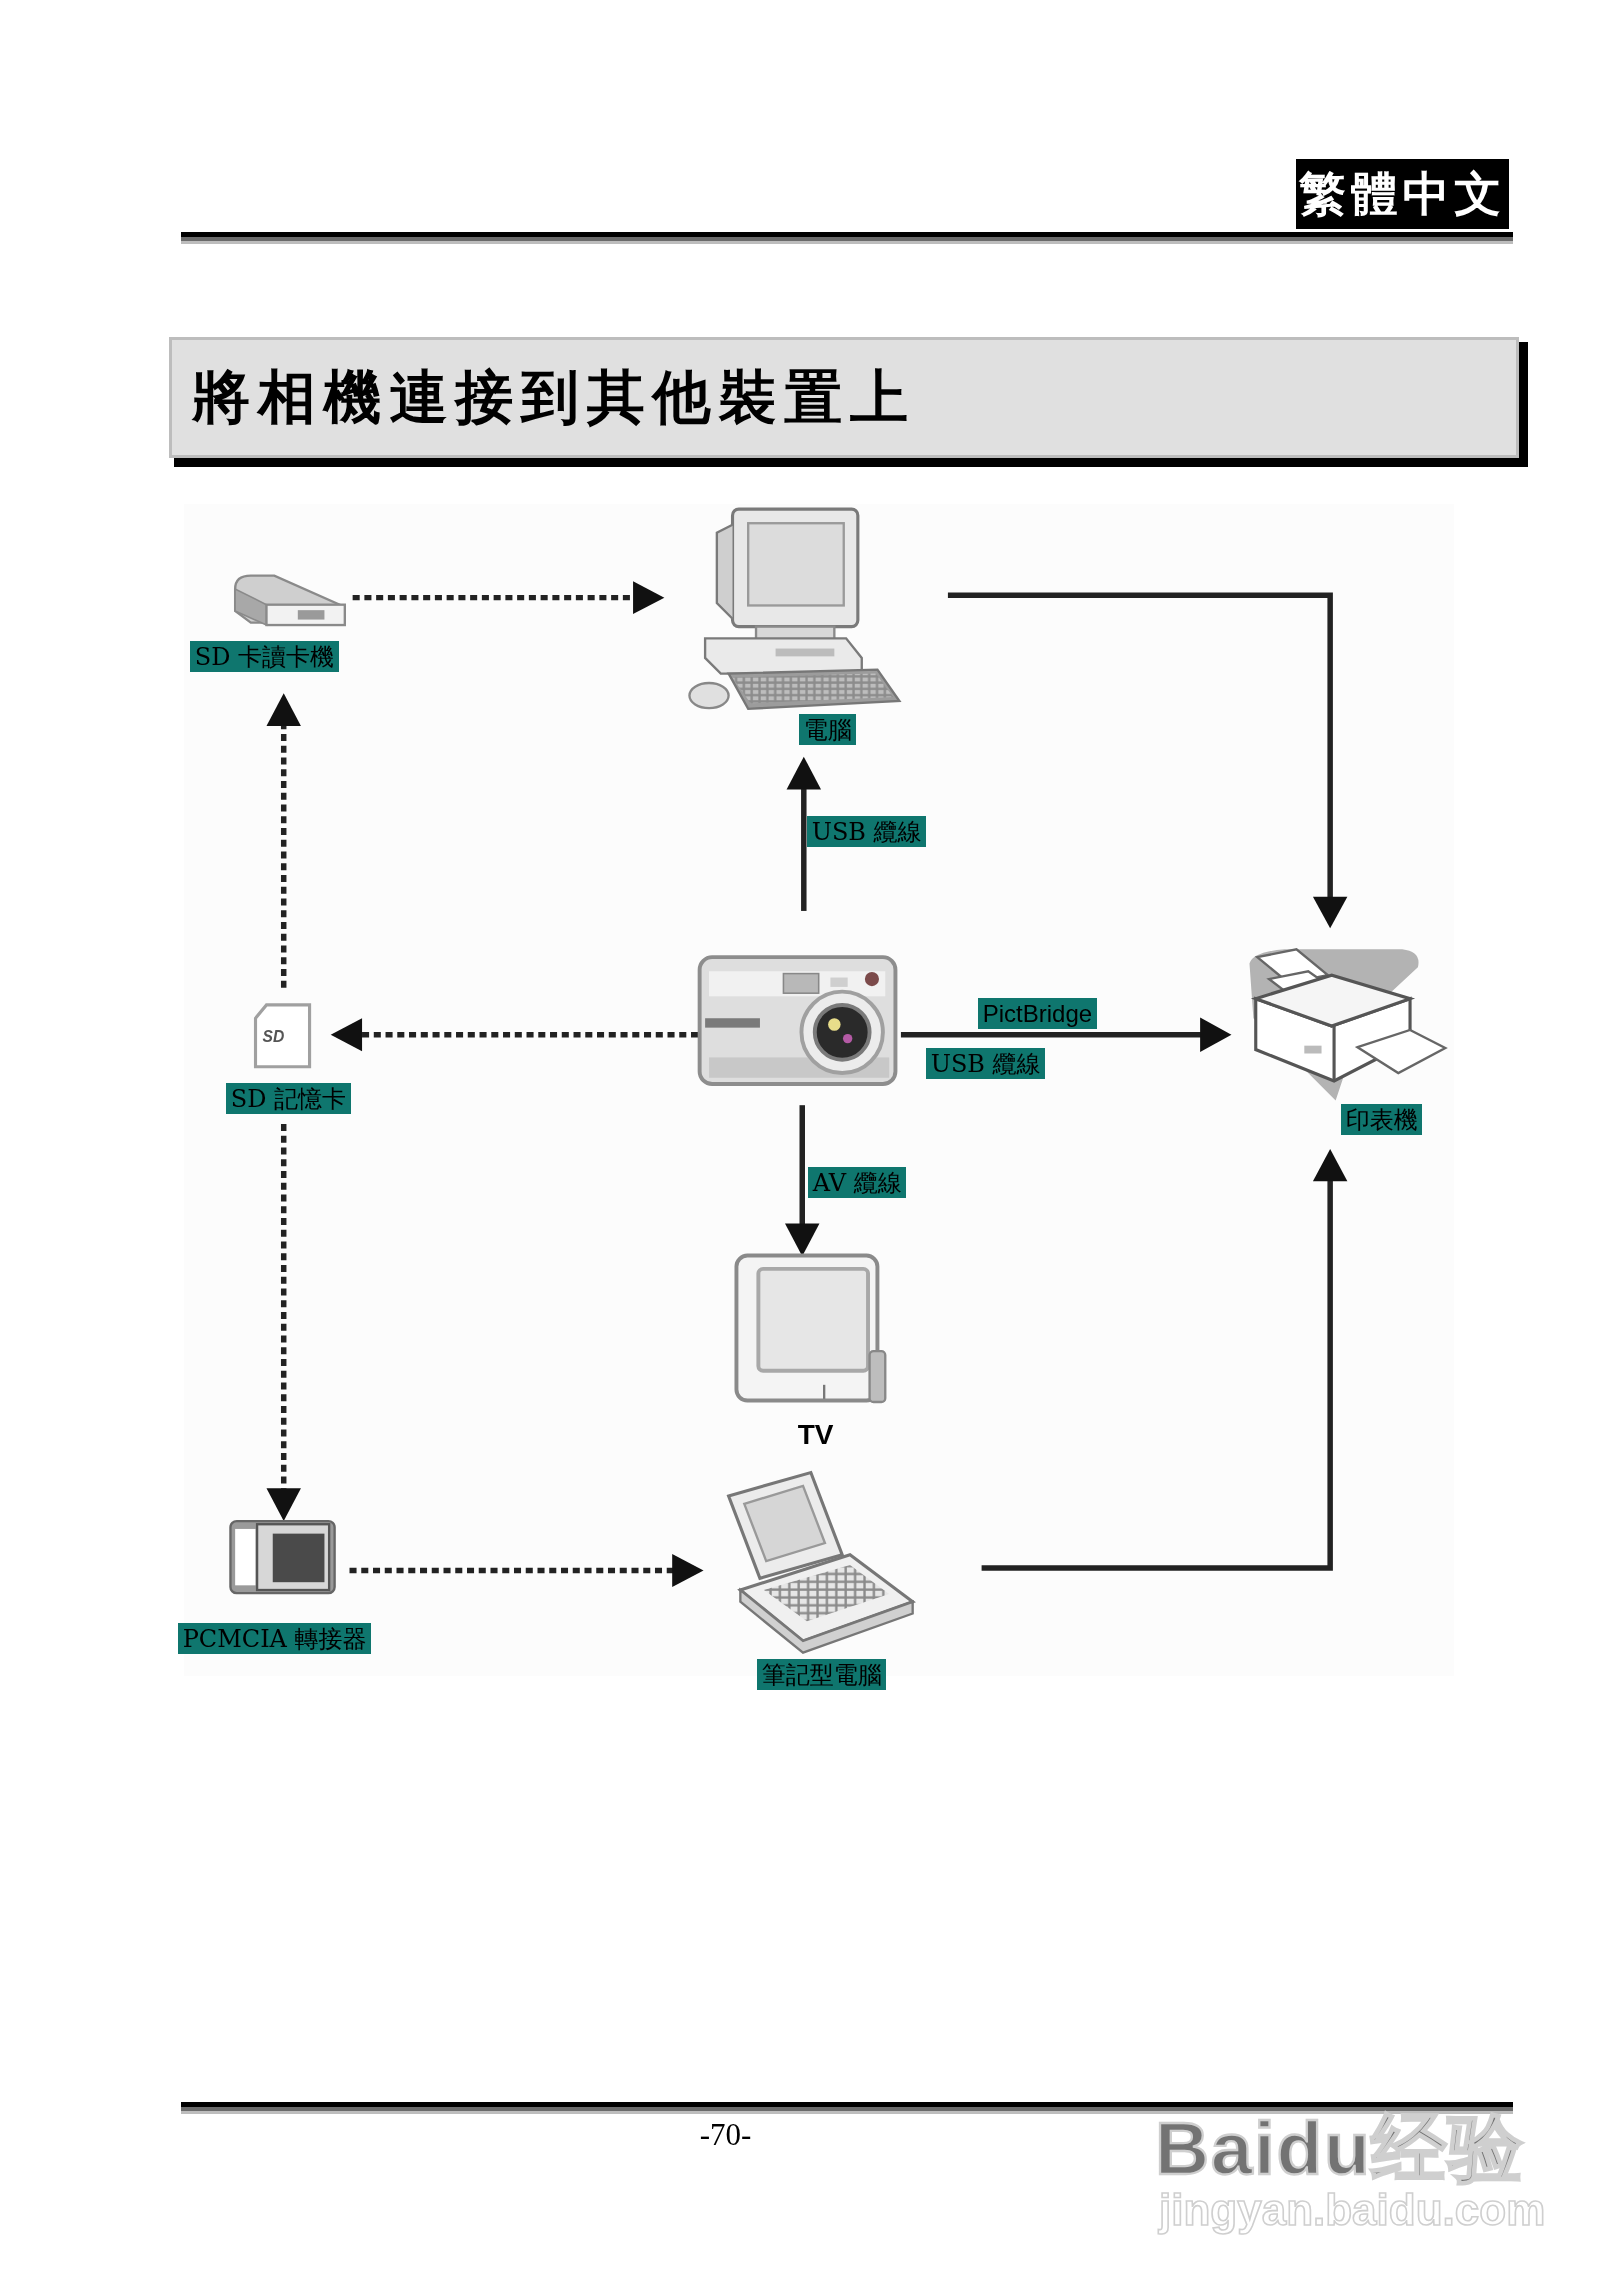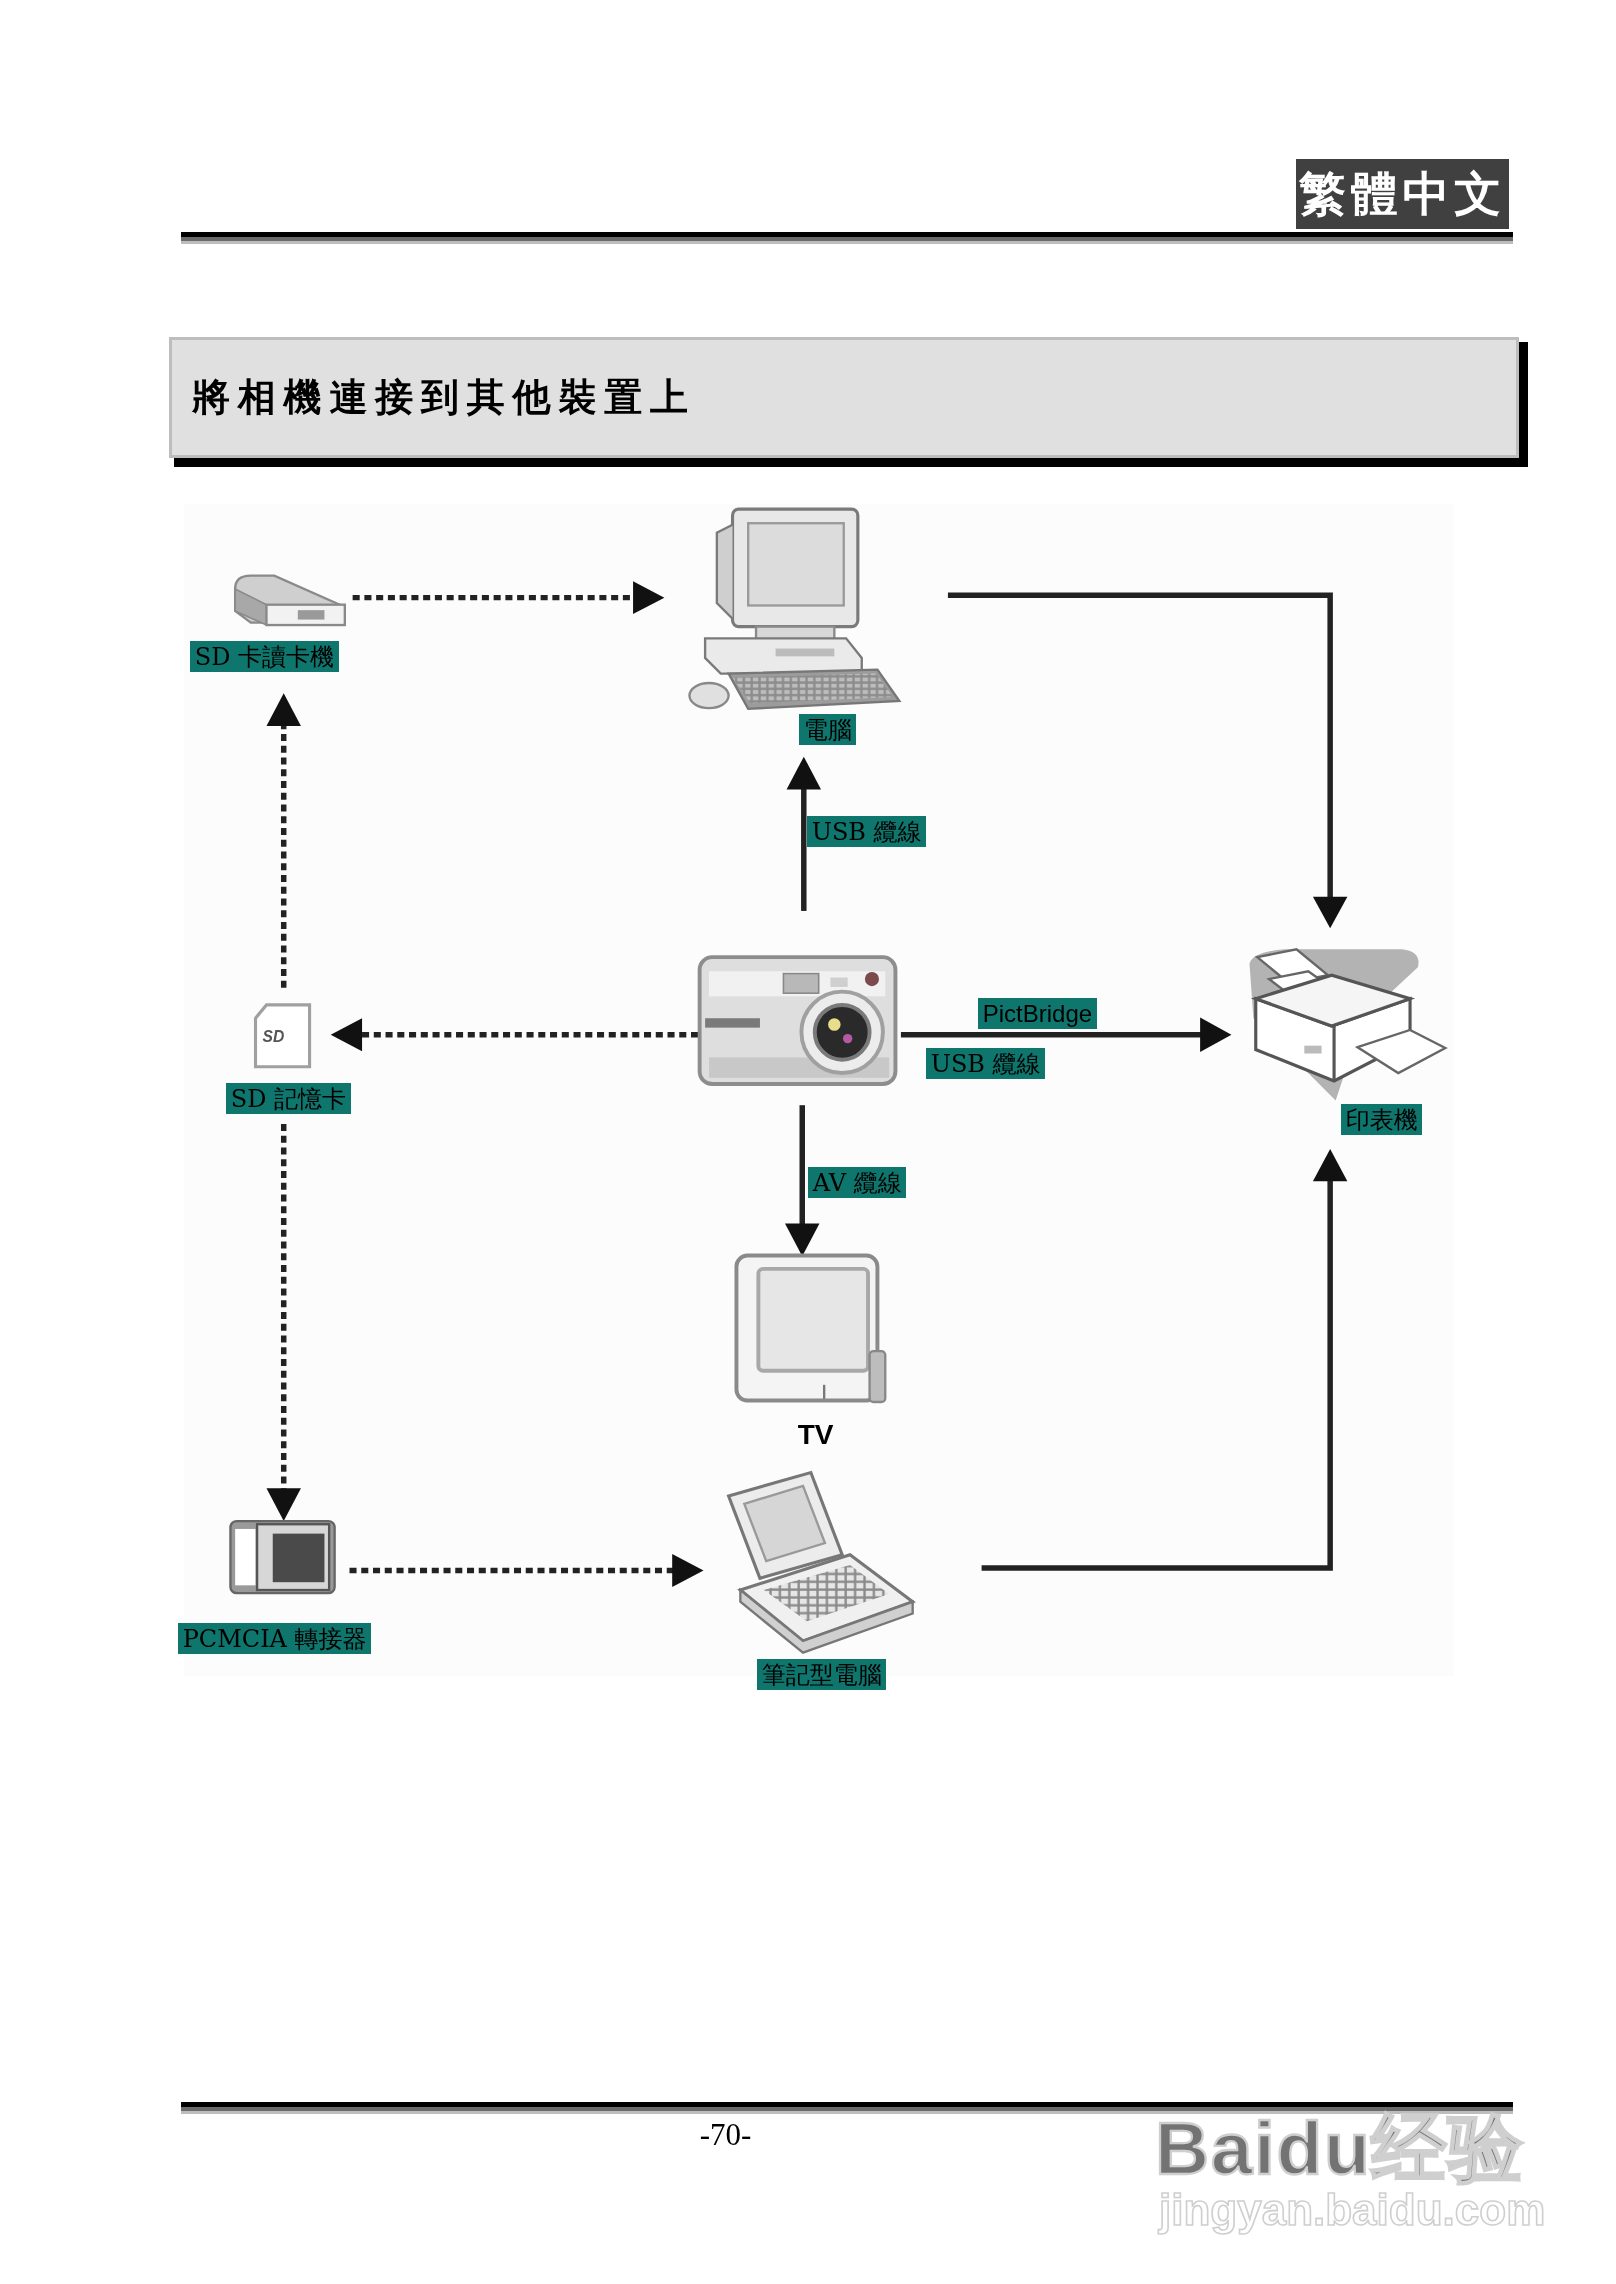--- a/index.html
+++ b/index.html
@@ -1,34 +1,34 @@
 <!DOCTYPE html>
 <html style="font-size:12.5px"><head>
 <meta charset="utf-8">
 <style>
   html, body { margin: 0; padding: 0; background: #ffffff; }
   body { width: 1617px; height: 2284px; position: relative; overflow: hidden;
          font-family: "Liberation Sans", "DejaVu Sans", sans-serif; color: #000; }
   .abs { position: absolute; }
 
   
-  .lang-badge { left: 1296px; top: 159px; width: 213px; height: 70px; background: #404040;
+  .lang-badge { left: 1296px; top: 159px; width: 213px; height: 70px; background: #000000;
                 color: #fff; font-family: "DejaVu Serif", serif; font-weight: bold;
                 font-size: 47px; line-height: 70px; text-align: center; letter-spacing: 4.7px; }
   .rule { left: 181px; width: 1332px; }
   .rule .r1 { height: 4.7px; background: #000; }
   .rule .r2 { height: 3.9px; background: #6a6a6a; }
   .rule .r3 { height: 3.1px; background: #bdbdbd; }
 
   
   .title-shadow { left: 174px; top: 342px; width: 1354px; height: 125px; background: #000; }
   .title-box { left: 169px; top: 337px; width: 1350px; height: 121px; background: #e0e0e0;
                border: 3.9px solid #bdbdbd; box-sizing: border-box; }
   .title-text { left: 192px; top: 362px; font-family: "DejaVu Serif", serif; font-weight: bold;
-                font-size: 38px; line-height: 70px; letter-spacing: 7.8px; color: #000; }
+                font-size: 58px; line-height: 70px; letter-spacing: 7.8px; color: #000; }
 
   
   .diagram-bg { left: 184px; top: 504px; width: 1270px; height: 1172px; background: #fcfcfc; }
   .lbl { font-size: 24px; line-height: 28px; white-space: nowrap; color: #000; background: #0f766e; padding: 1.6px 4.7px; }
   .lbl-cjk { font-family: "DejaVu Serif", serif; }
   .tv-lbl { font-weight: bold; font-size: 28px; background: transparent; }
 
   
   .page-num { left: 0; width: 1451px; top: 2115px; text-align: center;
               font-family: "Liberation Serif", serif; font-size: 31px; line-height: 39px; }

